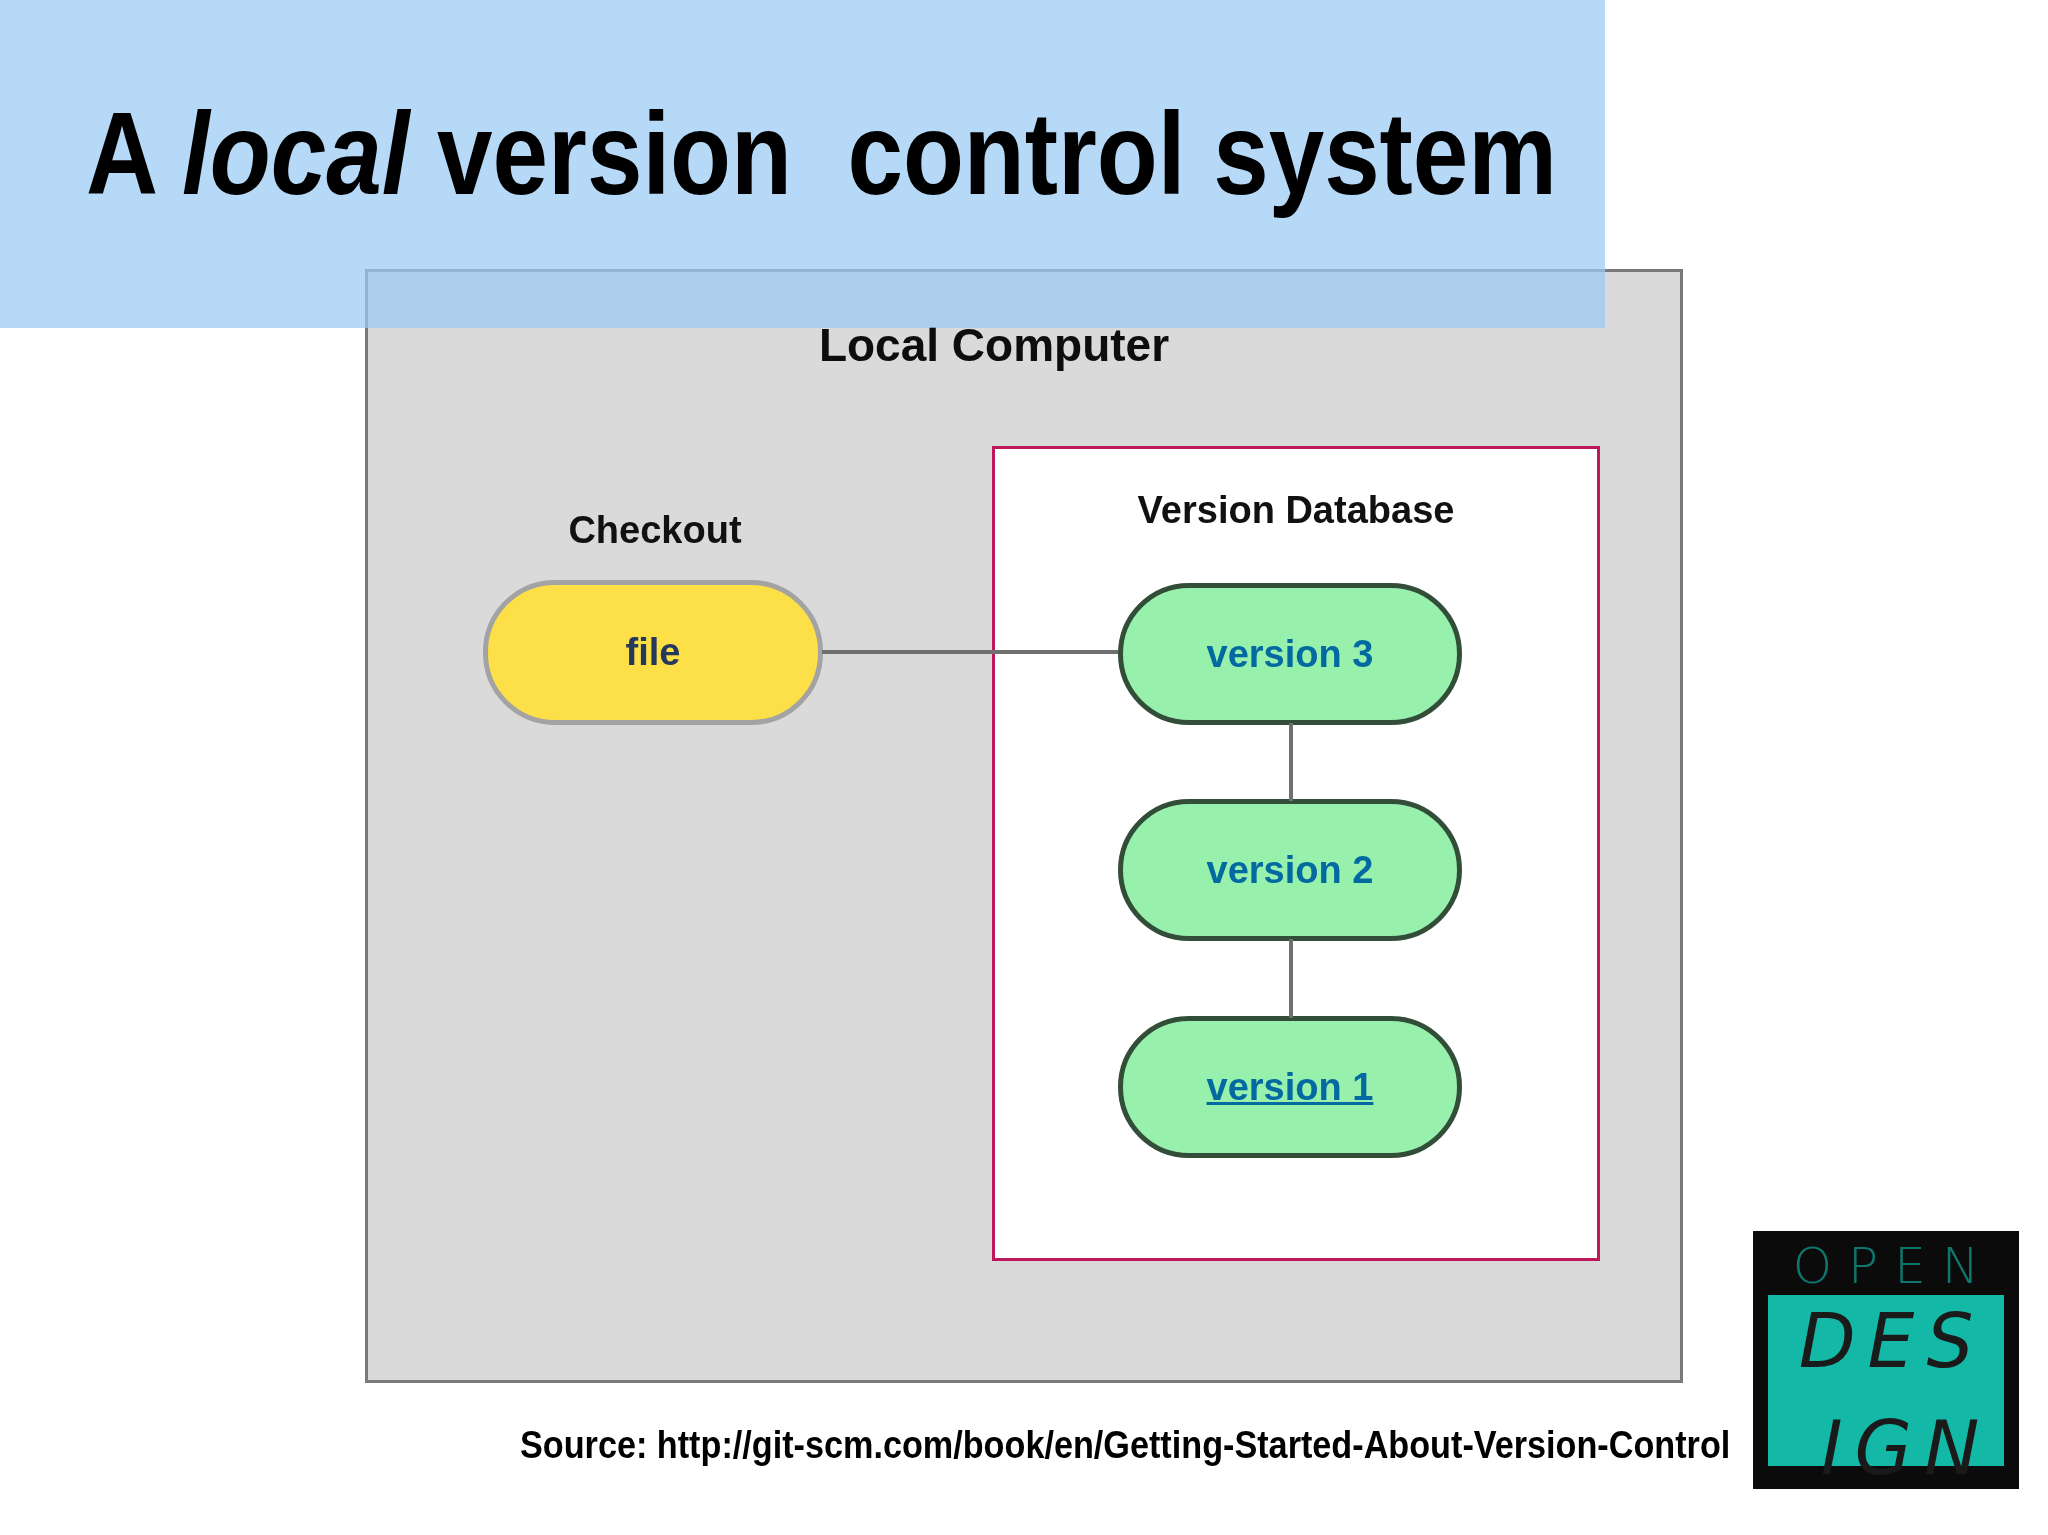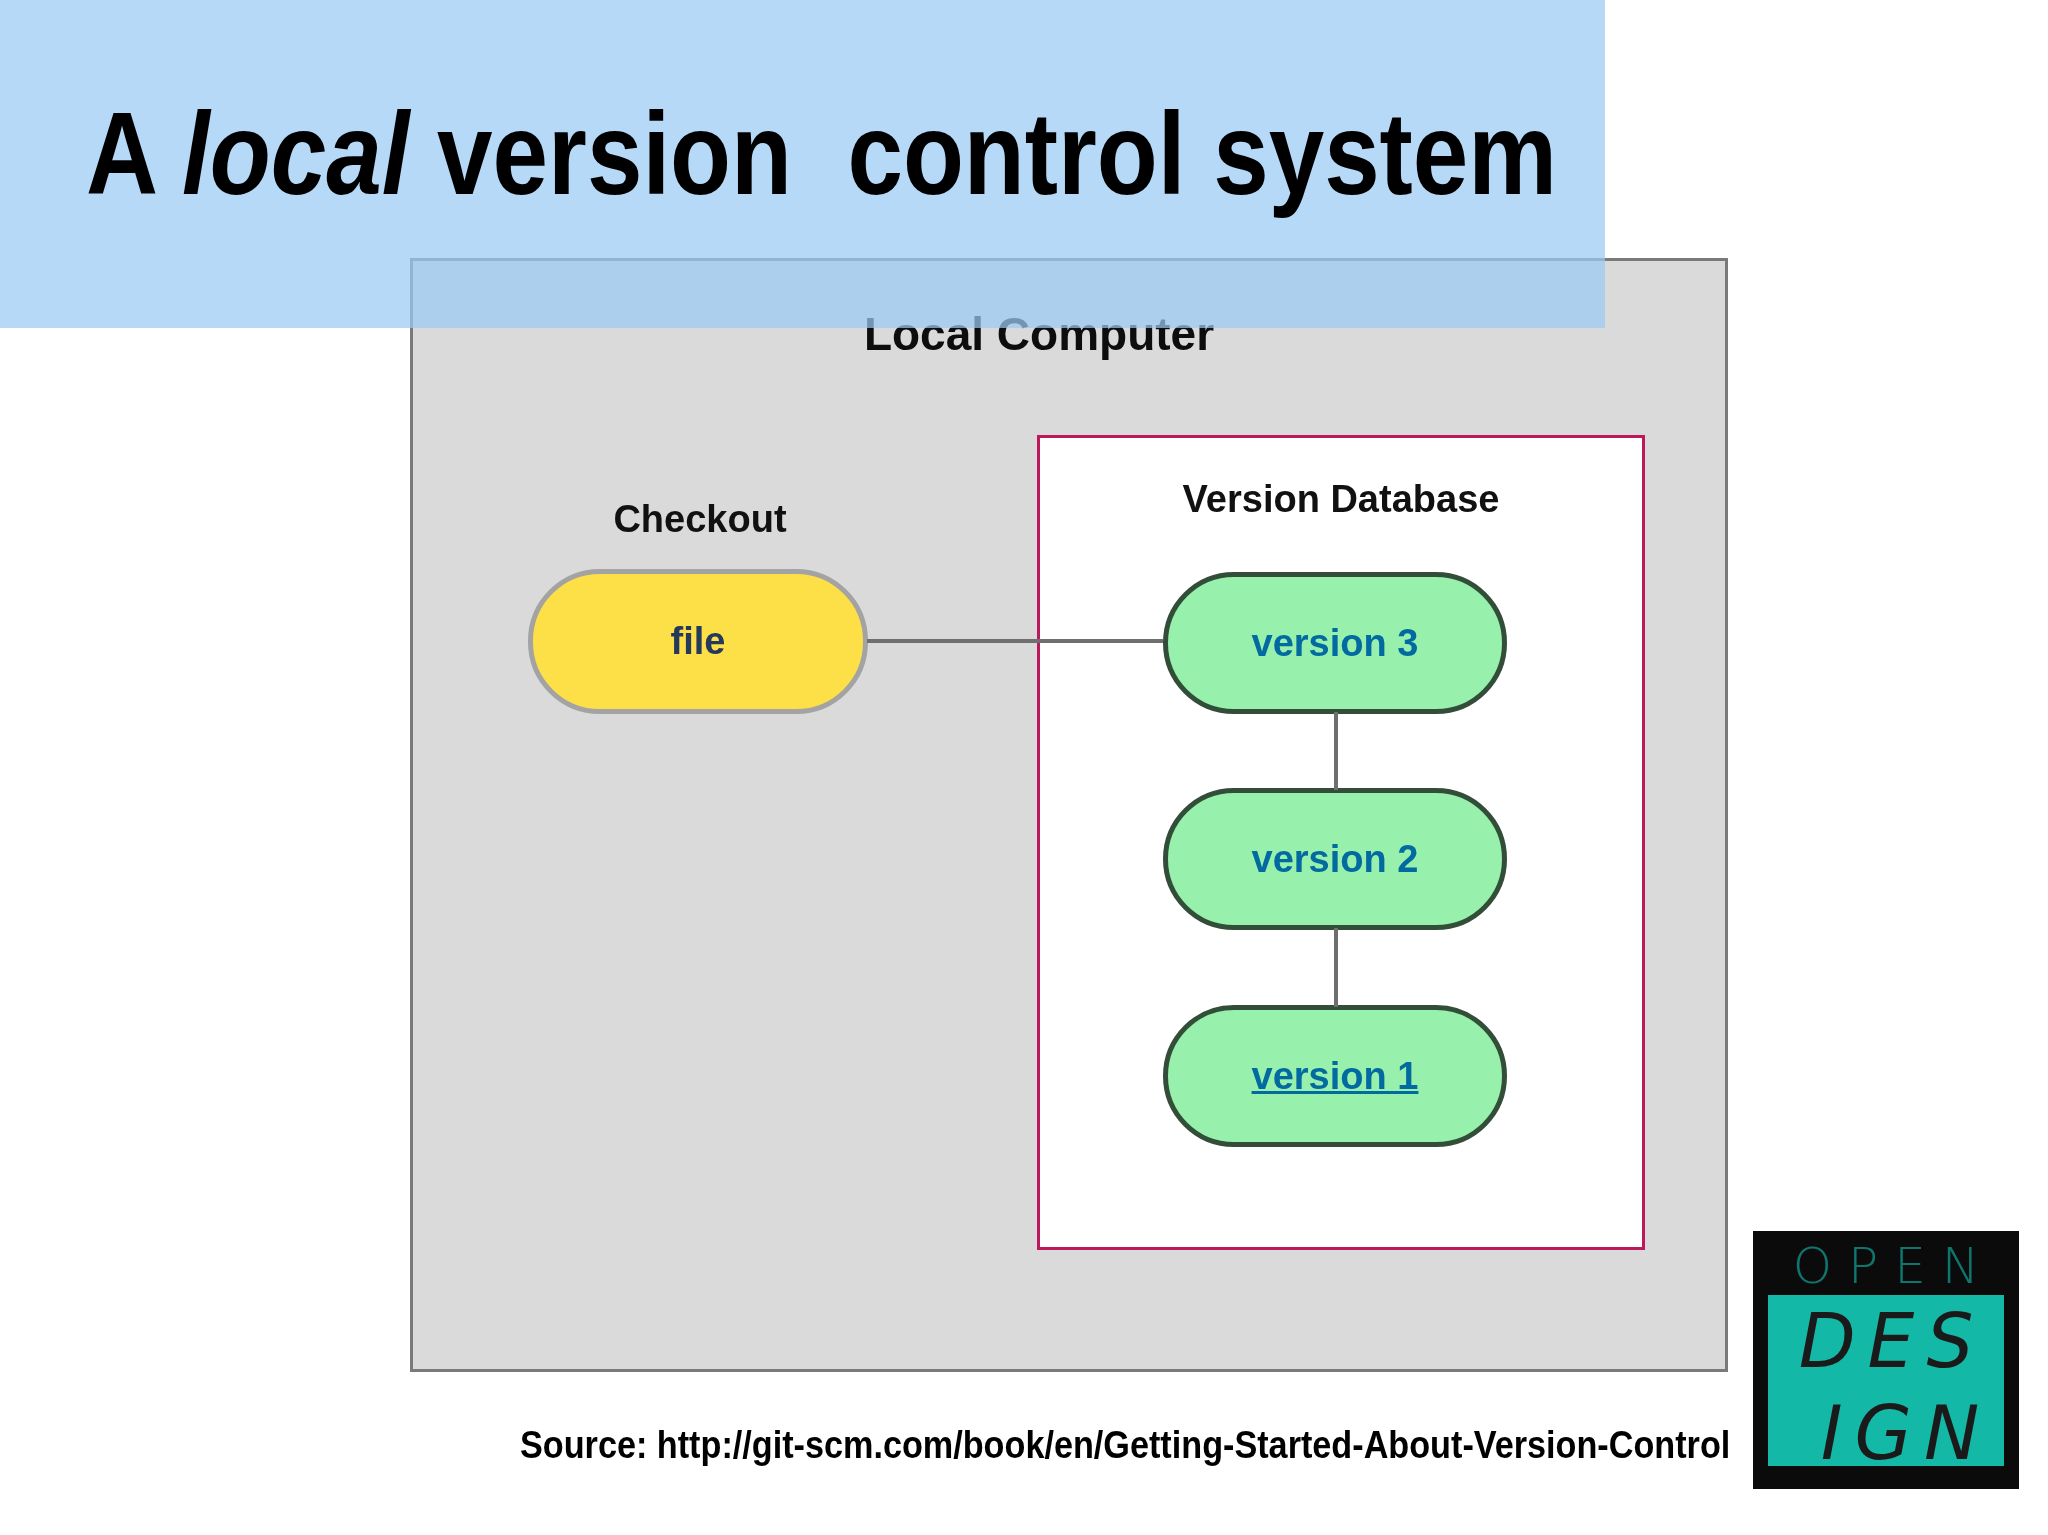--- a/index.html
+++ b/index.html
@@ -8,26 +8,25 @@
     width: 2048px;
     height: 1535px;
     background: #ffffff;
     overflow: hidden;
     font-family: "Liberation Sans", "DejaVu Sans", sans-serif;
   }
 
   
   .gray-box {
     position: absolute;
-    left: 365px; top: 258px;
+    left: 365px; top: 269px;
     width: 1318px; height: 1114px;
     box-sizing: border-box;
     background: #DADADA;
     border: 3px solid #7A7A7A;
-    margin-left: 45px;
   }
   .computer-label {
     position: absolute;
     left: 0; right: 60px; top: 46px;
     text-align: center;
     font-size: 46px; font-weight: bold; color: #0d0d0d;
     letter-spacing: 0px;
   }
   .checkout-label {
     position: absolute;
@@ -136,21 +135,21 @@
     position: absolute;
     left: 0; right: 0;
     text-align: center;
     color: #1a1a1a;
     font-size: 74px; font-weight: 200; font-style: oblique;
     letter-spacing: 12px; padding-left: 12px;
     line-height: 74px;
     box-sizing: border-box;
   }
   .logo-des { top: 9px; }
-  .logo-ign { top: 101px; padding-left: 40px; }
+  .logo-ign { top: 116px; padding-left: 40px; }
 </style>
 </head>
 <body>
 
 <div class="slide">
 
   <div class="gray-box">
     <div class="computer-label">Local Computer</div>
 
     <div class="checkout-label">Checkout</div>

